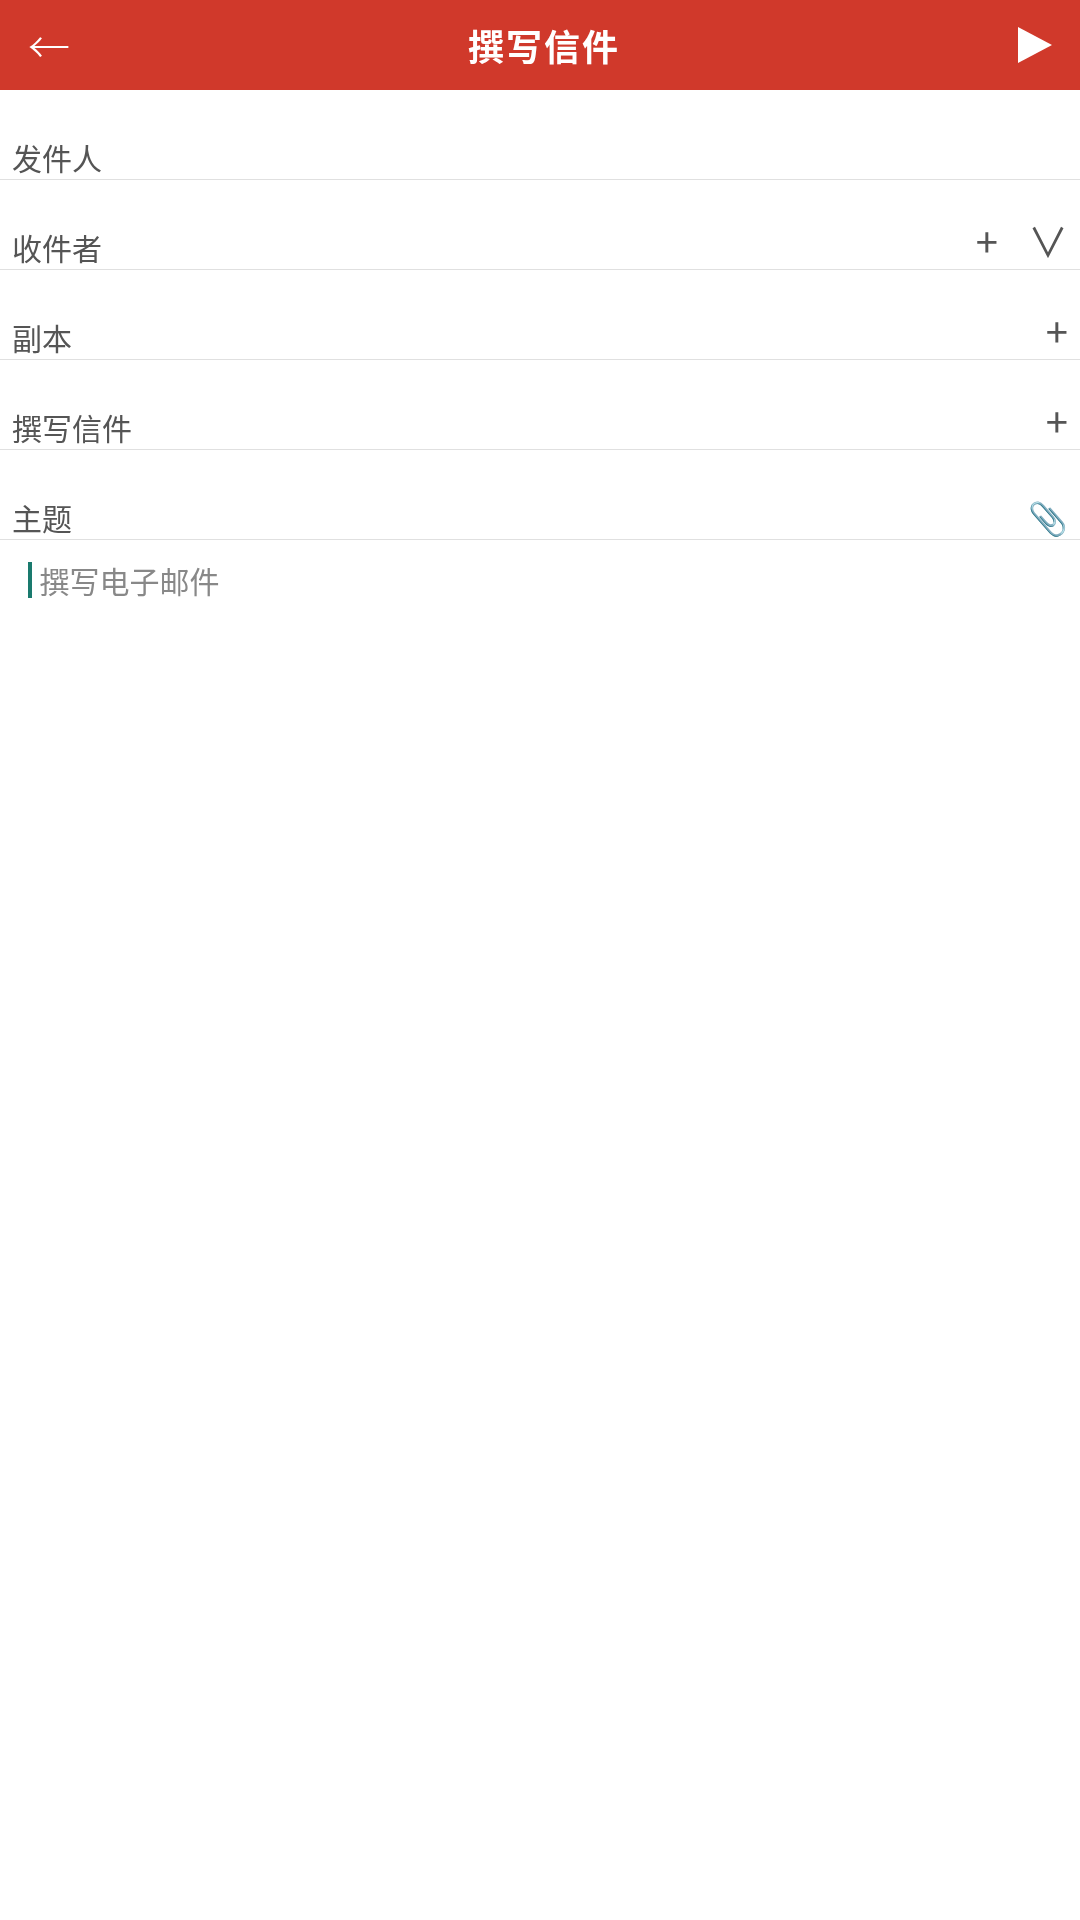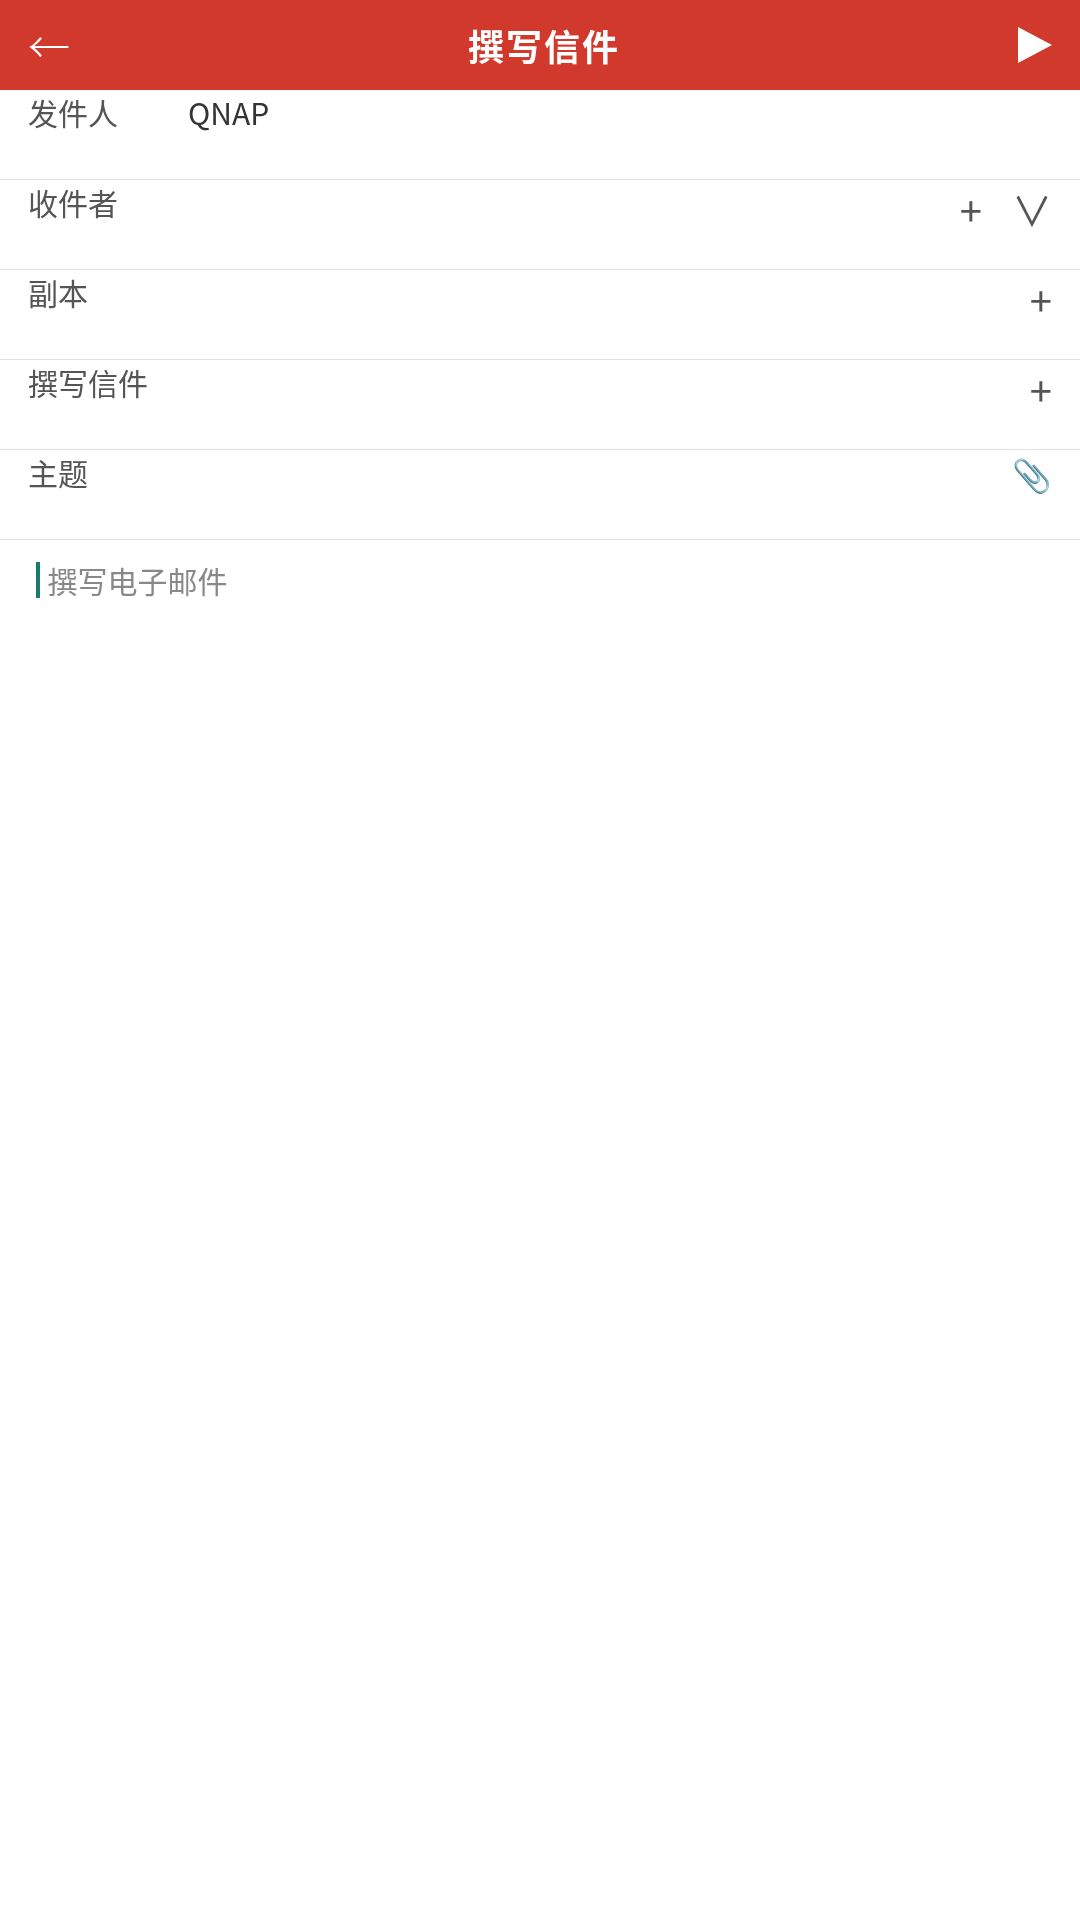--- a/index.html
+++ b/index.html
@@ -59,22 +59,22 @@
       height: 0;
       border-top: 18px solid transparent;
       border-bottom: 18px solid transparent;
       border-left: 34px solid #ffffff;
     }
 
     
     .form-section {
       border-bottom: 1px solid #e0e0e0;
       display: flex;
-      align-items: flex-start;
-      padding: 0 28px;
+      align-items: flex-end;
+      padding: 0 12px;
       min-height: 90px;
     }
 
     .form-label {
       color: #555555;
       font-size: 30px;
       min-width: 120px;
       flex-shrink: 0;
     }
 
@@ -104,21 +104,21 @@
 
     .icon-btn {
       color: #555555;
       font-size: 40px;
       cursor: pointer;
       user-select: none;
     }
 
     
     .compose-body {
-      padding: 18px 36px;
+      padding: 18px 28px;
       min-height: 1300px;
       position: relative;
     }
 
     .cursor-indicator {
       display: inline-block;
       width: 4px;
       height: 36px;
       background-color: #1a7a6e;
       vertical-align: middle;
@@ -148,21 +148,20 @@
 
   <div class="app-bar-title">撰写信件</div>
 
   <div class="app-bar-send-icon">
     <div class="send-triangle"></div>
   </div>
 </div>
 
 <div class="form-section">
   <span class="form-label">发件人</span>
-  <span class="form-value">QNAP</span>
 </div>
 
 <div class="form-section">
   <span class="form-label">收件者</span>
   <input type="text" class="form-input" placeholder="" style="">
   <div class="form-actions">
     <span class="icon-btn">+</span>
     <span class="icon-btn">∨</span>
   </div>
 </div>

